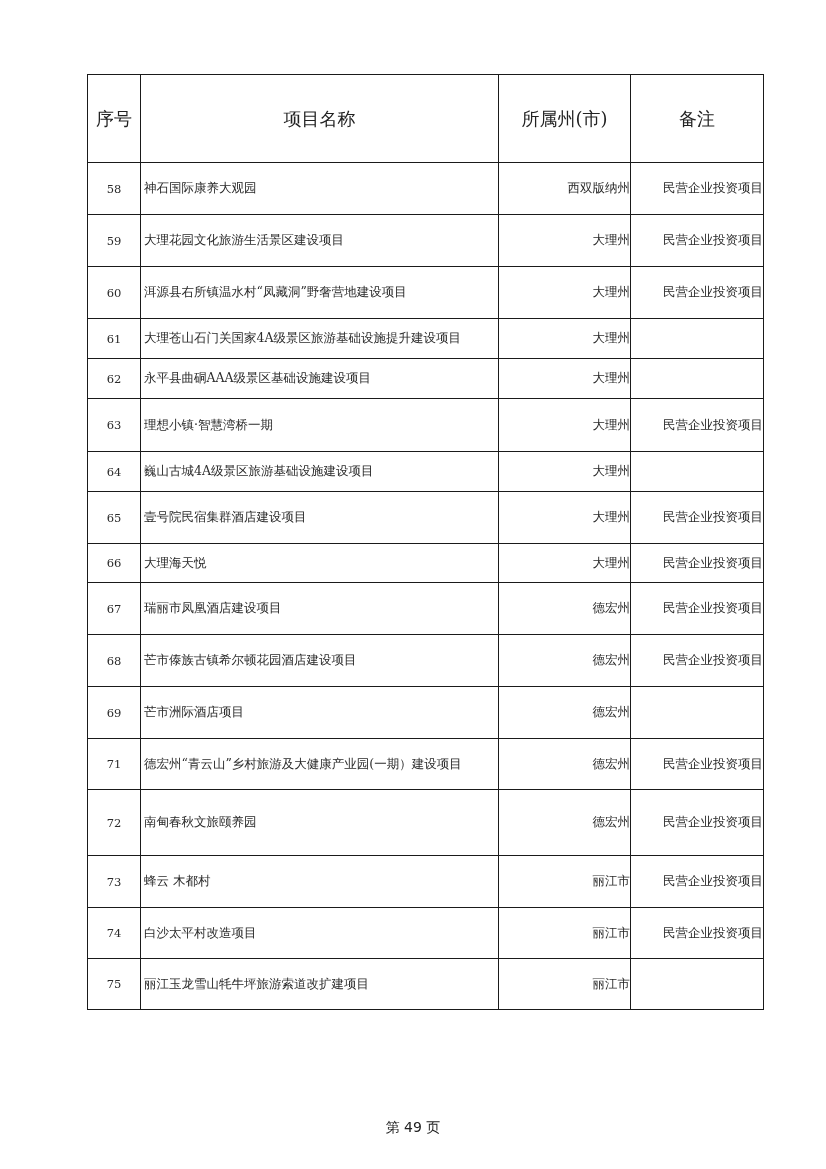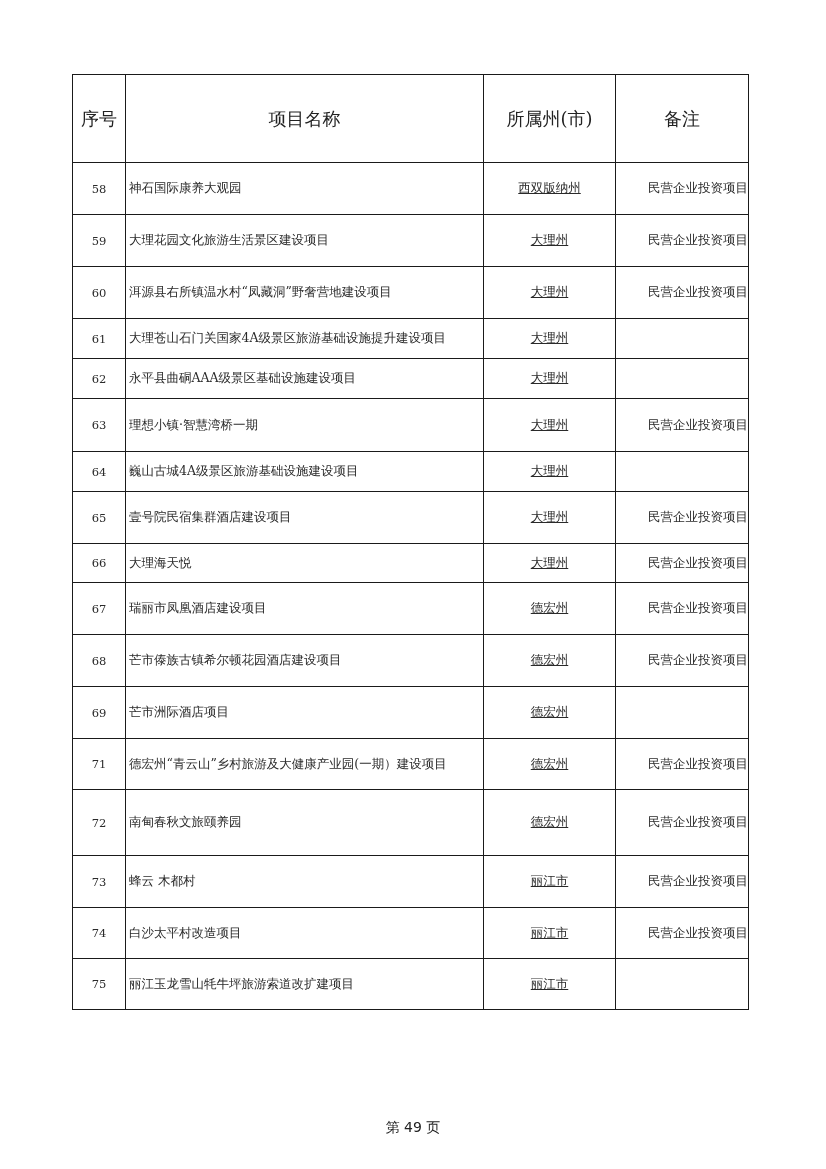--- a/index.html
+++ b/index.html
@@ -9,21 +9,21 @@
     }
     body {
       width: 826px;
       height: 1169px;
       position: relative;
       font-family: "DejaVu Serif", "Liberation Serif", serif;
       color: #222222;
     }
     .page-table {
       position: absolute;
-      left: 72px;
+      left: 87px;
       top: 74px;
       width: 676px;
       border-collapse: collapse;
       table-layout: fixed;
     }
     .page-table td, .page-table th {
       border: 1.3px solid #1a1a1a;
       padding: 0;
       font-weight: normal;
       overflow: hidden;
@@ -34,21 +34,21 @@
       height: 87px;
       text-align: center;
       color: #222;
     }
     .page-table td {
       font-size: 12.5px;
       color: #2a2a2a;
     }
     .c-num { text-align: center; font-size: 11.5px !important; }
     .c-name { text-align: left; padding-left: 3px !important; }
-    .c-region { text-align: center; text-decoration: underline; }
+    .c-region { text-align: right; }
     .c-note { text-align: right; }
     .footer {
       position: absolute;
       left: 0;
       width: 826px;
       top: 1119px;
       text-align: center;
       font-family: "DejaVu Sans", "Liberation Sans", sans-serif;
       font-size: 14px;
       color: #222;

